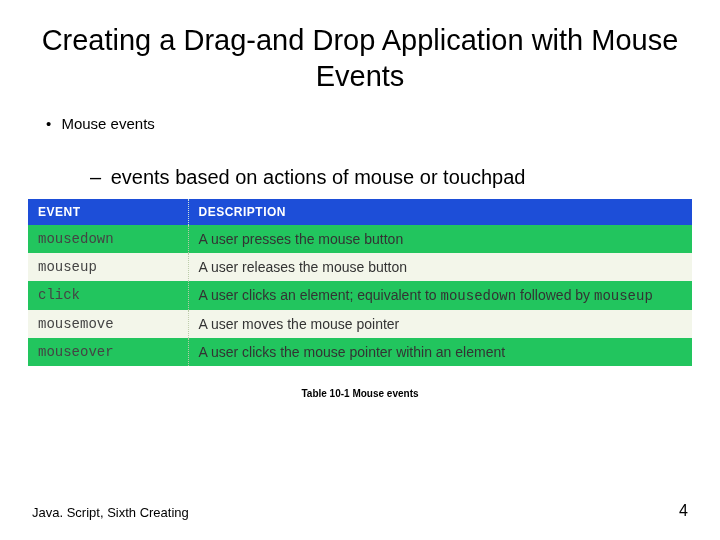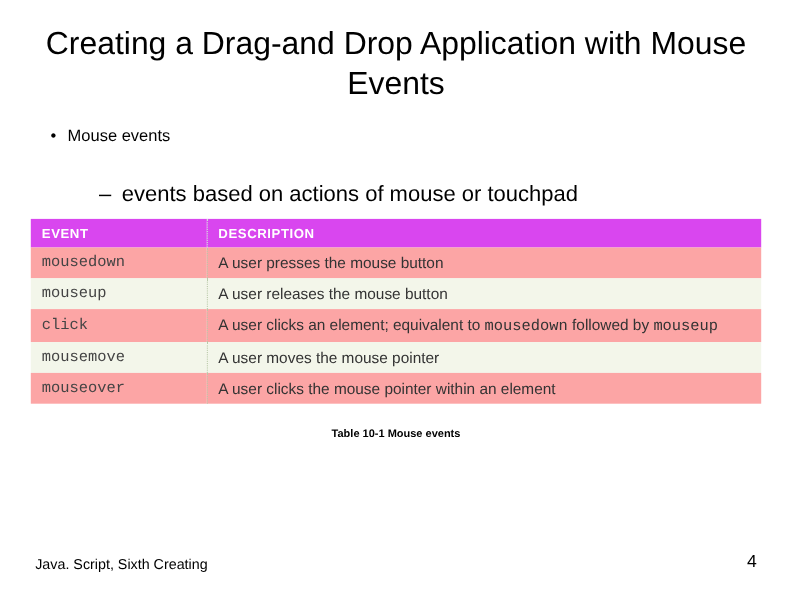--- a/index.html
+++ b/index.html
@@ -44,34 +44,34 @@
   .table-wrap {
     margin: 0 0 0 0;
     width: 100%;
   }
   table {
     width: 100%;
     border-collapse: collapse;
     font-size: 14px;
   }
   thead th {
-    background: #d946ef;
+    background: #1d4ed8;
     color: #fff;
     text-align: left;
     padding: 6px 10px;
     font-size: 12px;
     font-weight: 700;
     letter-spacing: 0.5px;
   }
   thead th:first-child {
     width: 160px;
     border-right: 1px dotted #cfe5d9;
   }
   tbody tr {
-    background: #fca5a5;
+    background: #22c55e;
   }
   tbody tr.alt {
     background: #f3f6ea;
   }
   tbody td {
     padding: 6px 10px;
     font-size: 14px;
     color: #333;
   }
   tbody td:first-child {

